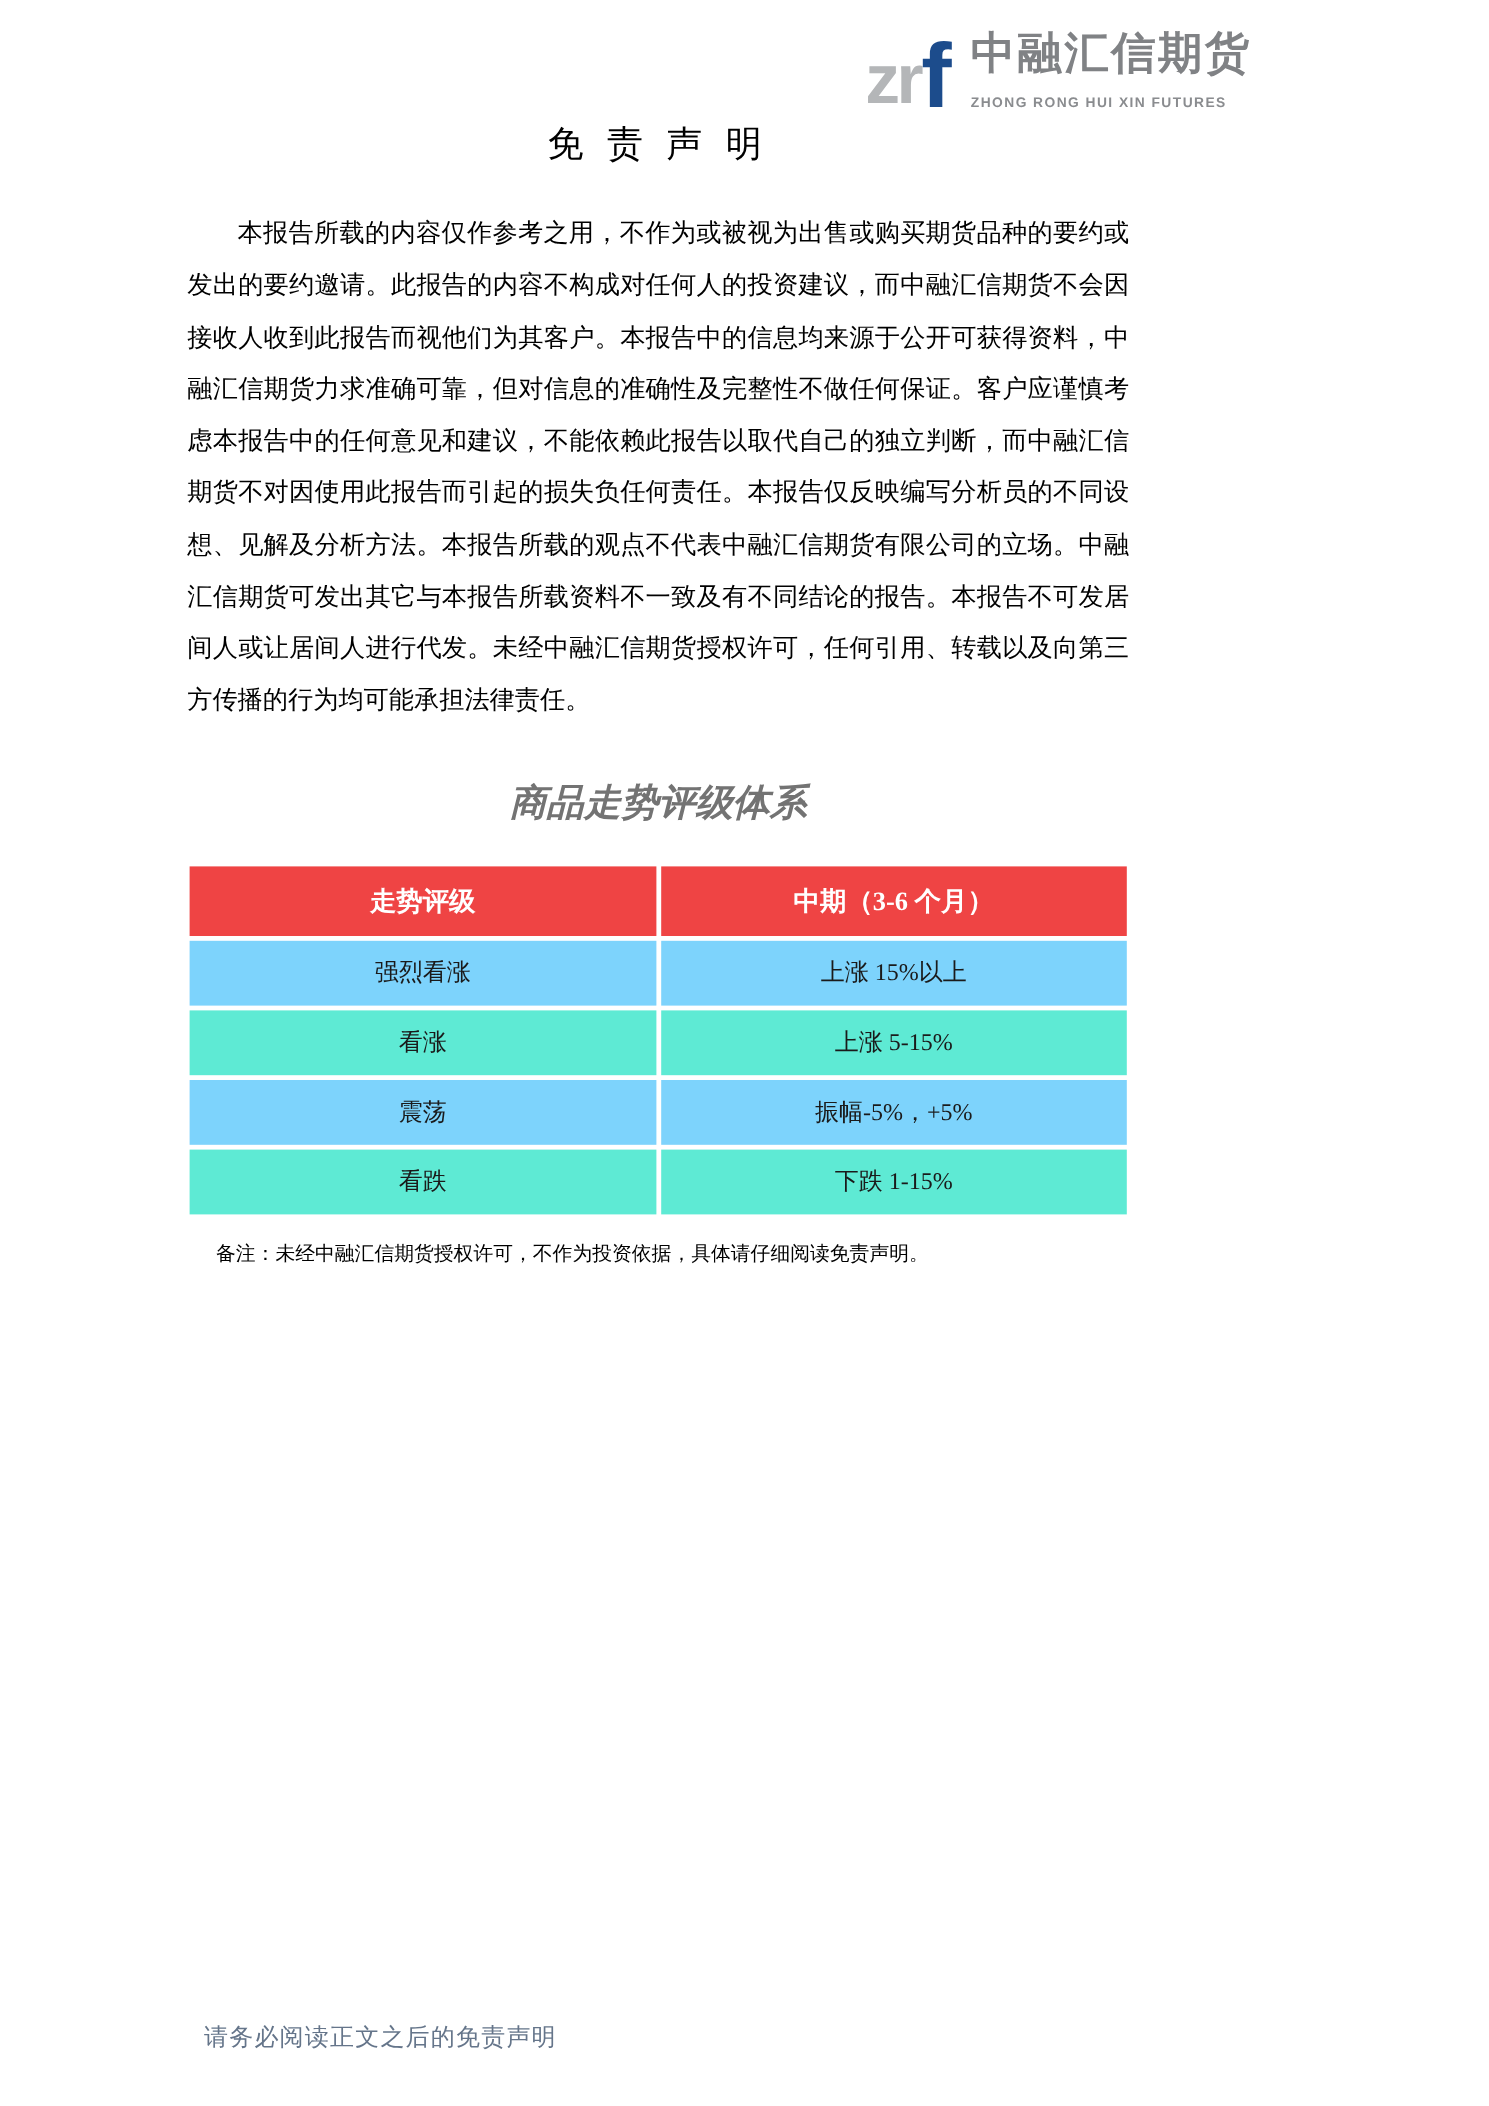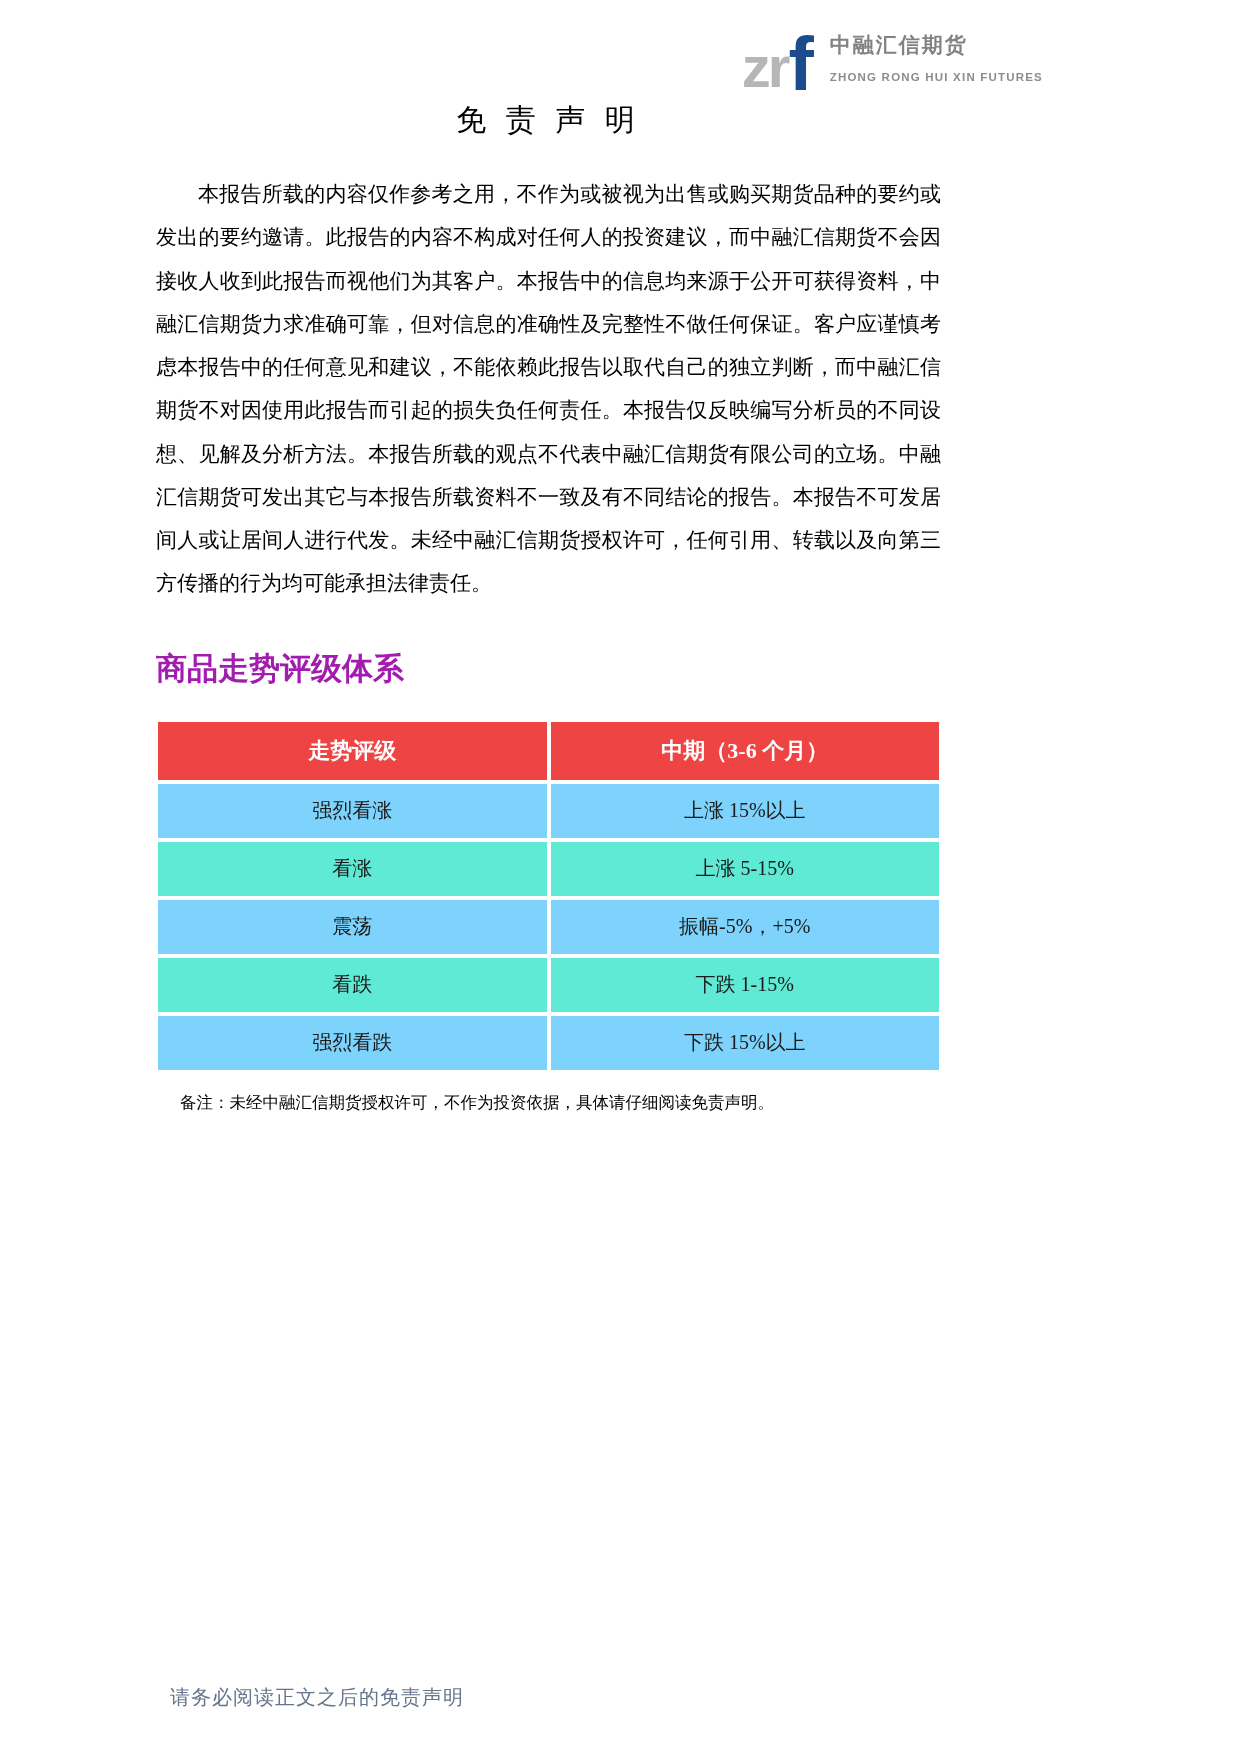--- a/index.html
+++ b/index.html
@@ -20,21 +20,21 @@
   }
   .logo-zrf {
     font-family:"Liberation Sans","DejaVu Sans",sans-serif;
     font-weight:bold; line-height:1; display:flex; align-items:flex-end;
   }
   .logo-zr { color:#b4b6b8; font-size:58px; letter-spacing:-3px; }
   .logo-f  { color:#1c4c8c; font-size:76px; margin-left:1px; position:relative; top:6px; }
   .logo-names { display:flex; flex-direction:column; justify-content:center; }
   .logo-cn {
     font-family:"Liberation Sans","DejaVu Sans",sans-serif;
-    font-weight:bold; color:#808285; font-size:21px; letter-spacing:2px; line-height:1.15;
+    font-weight:bold; color:#808285; font-size:37px; letter-spacing:2px; line-height:1.15;
   }
   .logo-en {
     font-family:"Liberation Sans","DejaVu Sans",sans-serif;
     font-weight:bold; color:#8a8c8f; font-size:11.5px; letter-spacing:1.2px; margin-top:13px;
   }
 
   
   .content { position:absolute; left:156px; top:0; width:785px; }
 
   .doc-title {
@@ -49,22 +49,24 @@
     margin-top:32px;
     font-size:21px;
     line-height:2.06;
     text-align:justify;
     text-indent:2em;
     color:#000;
   }
 
   .section-title {
     margin-top:42px;
+    text-align:center;
     font-size:31px; font-weight:bold;
-    color:#a21caf;
+    color:#737373;
+    font-style:italic;
   }
 
   
   .rating-table {
     margin-top:28px;
     width:789px;
     margin-left:-2px;
     border-collapse:separate;
     border-spacing:4px;
   }
@@ -137,24 +139,20 @@
           <td>上涨 5-15%</td>
         </tr>
         <tr class="row-gray">
           <td>震荡</td>
           <td>振幅-5%，+5%</td>
         </tr>
         <tr class="row-blue">
           <td>看跌</td>
           <td>下跌 1-15%</td>
         </tr>
-        <tr class="row-gray">
-          <td>强烈看跌</td>
-          <td>下跌 15%以上</td>
-        </tr>
       </tbody>
     </table>
 
     <div class="note">备注：未经中融汇信期货授权许可，不作为投资依据，具体请仔细阅读免责声明。</div>
 
   </div>
 
   <div class="footer">请务必阅读正文之后的免责声明</div>
 
 </div>

